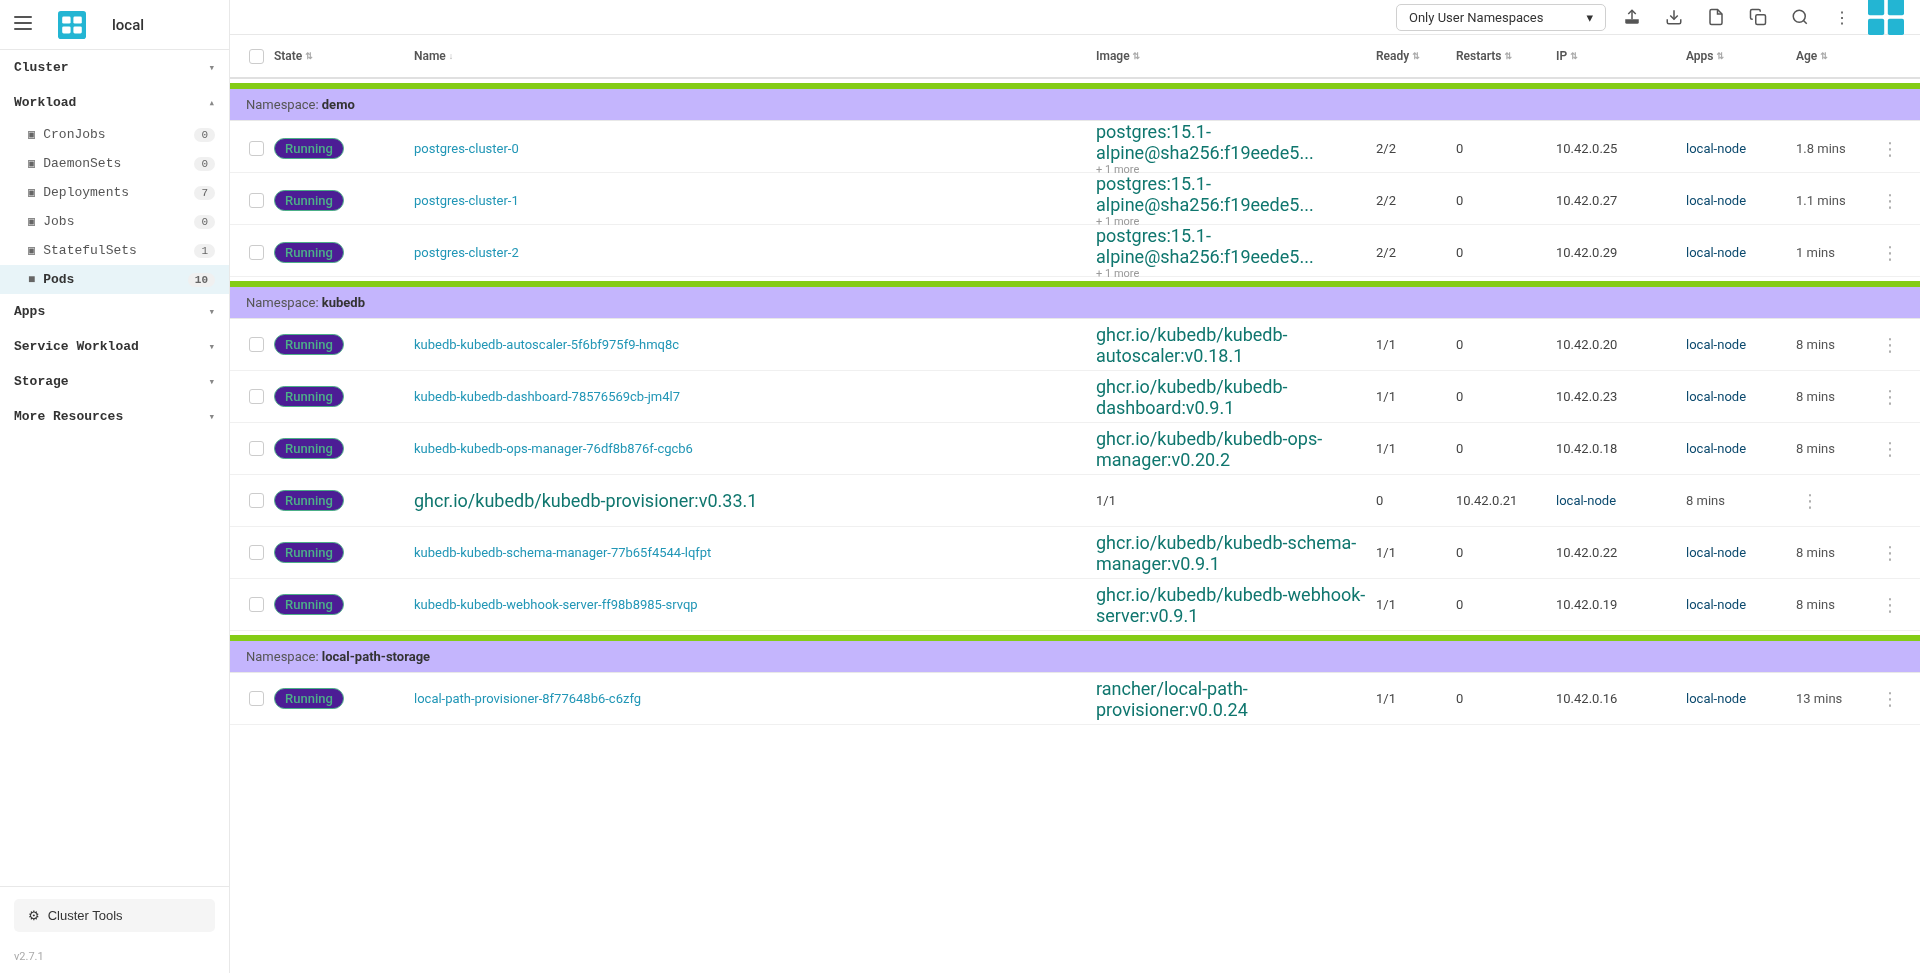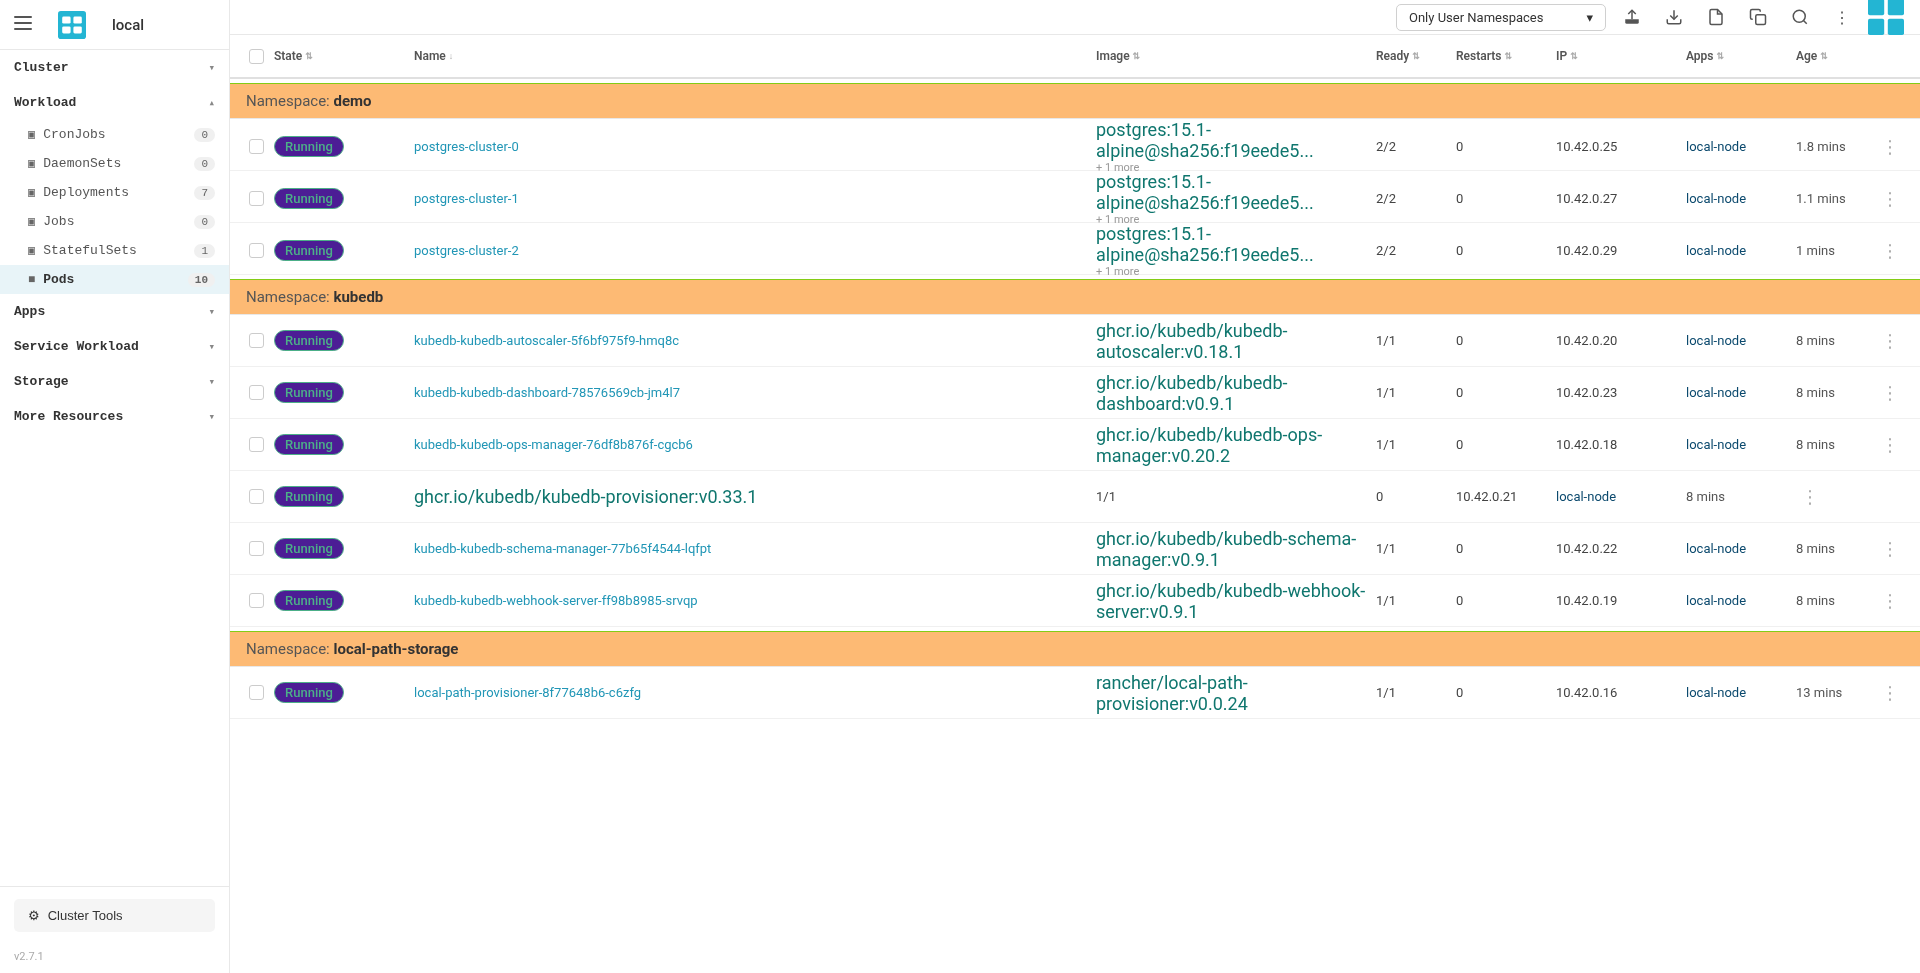--- a/index.html
+++ b/index.html
@@ -36,21 +36,21 @@
     .namespace-select { display: flex; align-items: center; gap: 6px; border: 1px solid #d0d0d0; border-radius: 5px; padding: 5px 12px; background: #fff; cursor: pointer; font-size: 13px; color: #333; min-width: 210px; }
     .topbar-icon { width: 32px; height: 32px; display: flex; align-items: center; justify-content: center; cursor: pointer; color: #555; font-size: 16px; border-radius: 4px; }
     .rancher-icon { width: 36px; height: 36px; }
 
     
     .table-area { flex: 1; overflow-y: auto; }
     .table-header { display: grid; grid-template-columns: 36px 140px 1fr 280px 80px 100px 130px 110px 80px 36px; align-items: center; padding: 0 8px; height: 44px; border-bottom: 2px solid #e0e0e0; background: #fff; position: sticky; top: 0; z-index: 10; }
     .col-header { font-size: 12px; font-weight: 600; color: #555; display: flex; align-items: center; gap: 3px; cursor: pointer; user-select: none; }
     .sort-icon { font-size: 9px; color: #aaa; }
 
-    .namespace-section { background: #fdba74; padding: 8px 16px; font-size: 15px; color: #555; border-bottom: 1px solid #e8e8e8; border-top: 1px solid #84cc16; margin-top: 4px; }
+    .namespace-section { background: #c4b5fd; padding: 8px 16px; font-size: 13px; color: #555; border-bottom: 1px solid #e8e8e8; border-top: 6px solid #84cc16; margin-top: 4px; }
     .namespace-section span { font-weight: 700; color: #333; }
 
     .table-row-grid { display: grid; grid-template-columns: 36px 140px 1fr 280px 80px 100px 130px 110px 80px 36px; align-items: center; padding: 0 8px; height: 52px; border-bottom: 1px solid #f0f0f0; }
 
     .status-badge { display: inline-flex; align-items: center; padding: 2px 10px; border-radius: 12px; font-size: 13px; font-weight: 500; border: 1.5px solid #4caf88; color: #4caf88; background: #4c1d95; }
 
     .pod-link { color: #2196b6; text-decoration: none; font-size: 13px; }
     .image-text { font-size: 18px; color: #0f766e; }
     .image-sub { font-size: 11px; color: #999; }
     .cell-text { font-size: 13px; color: #444; }

